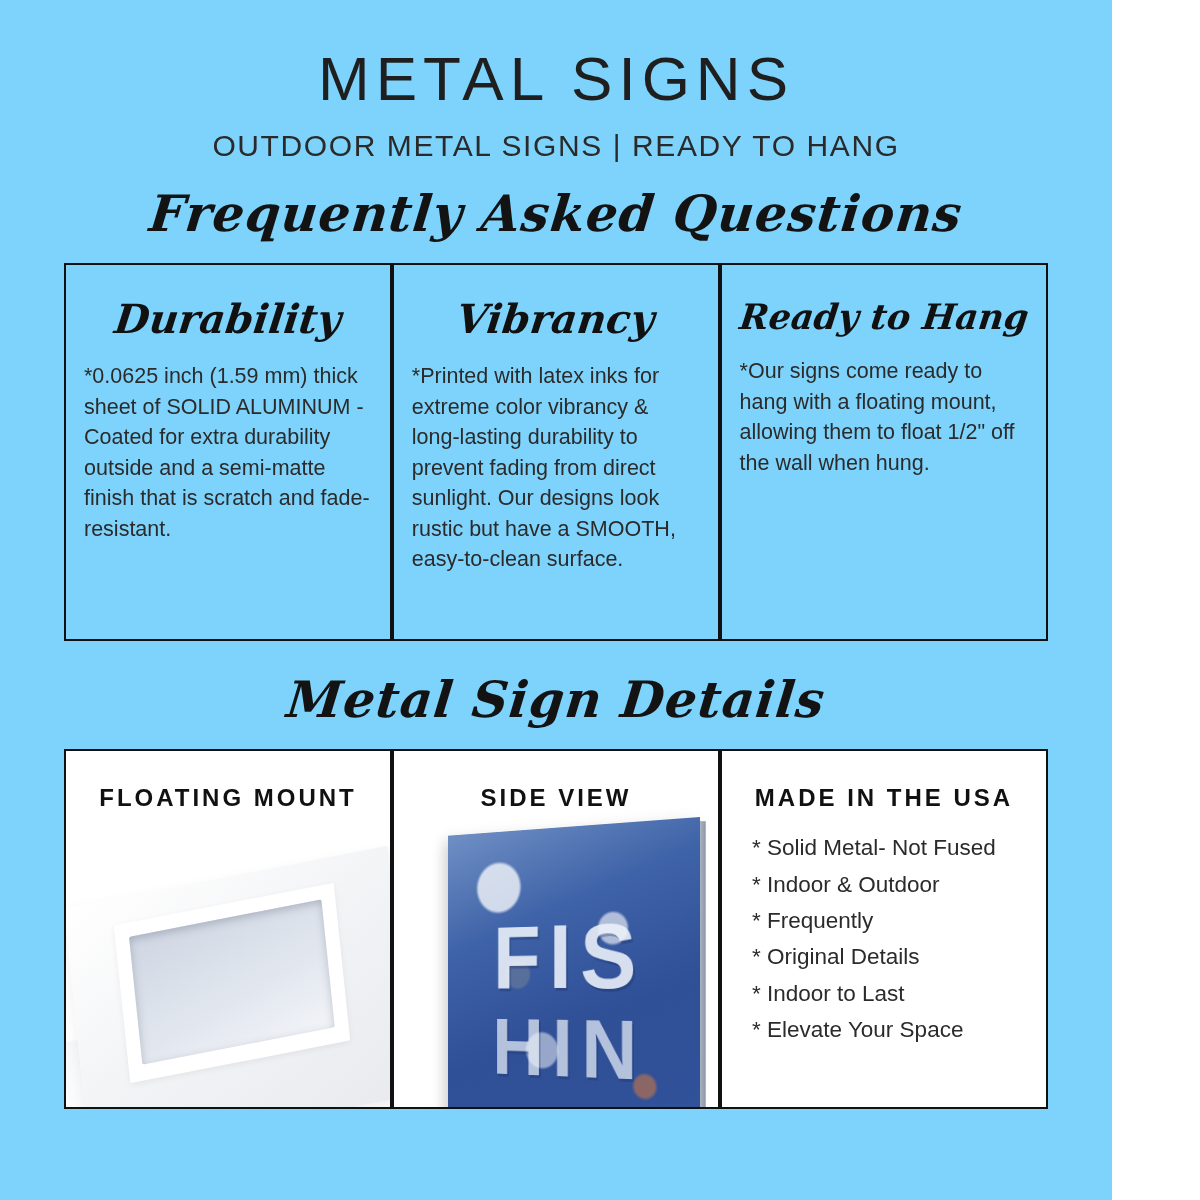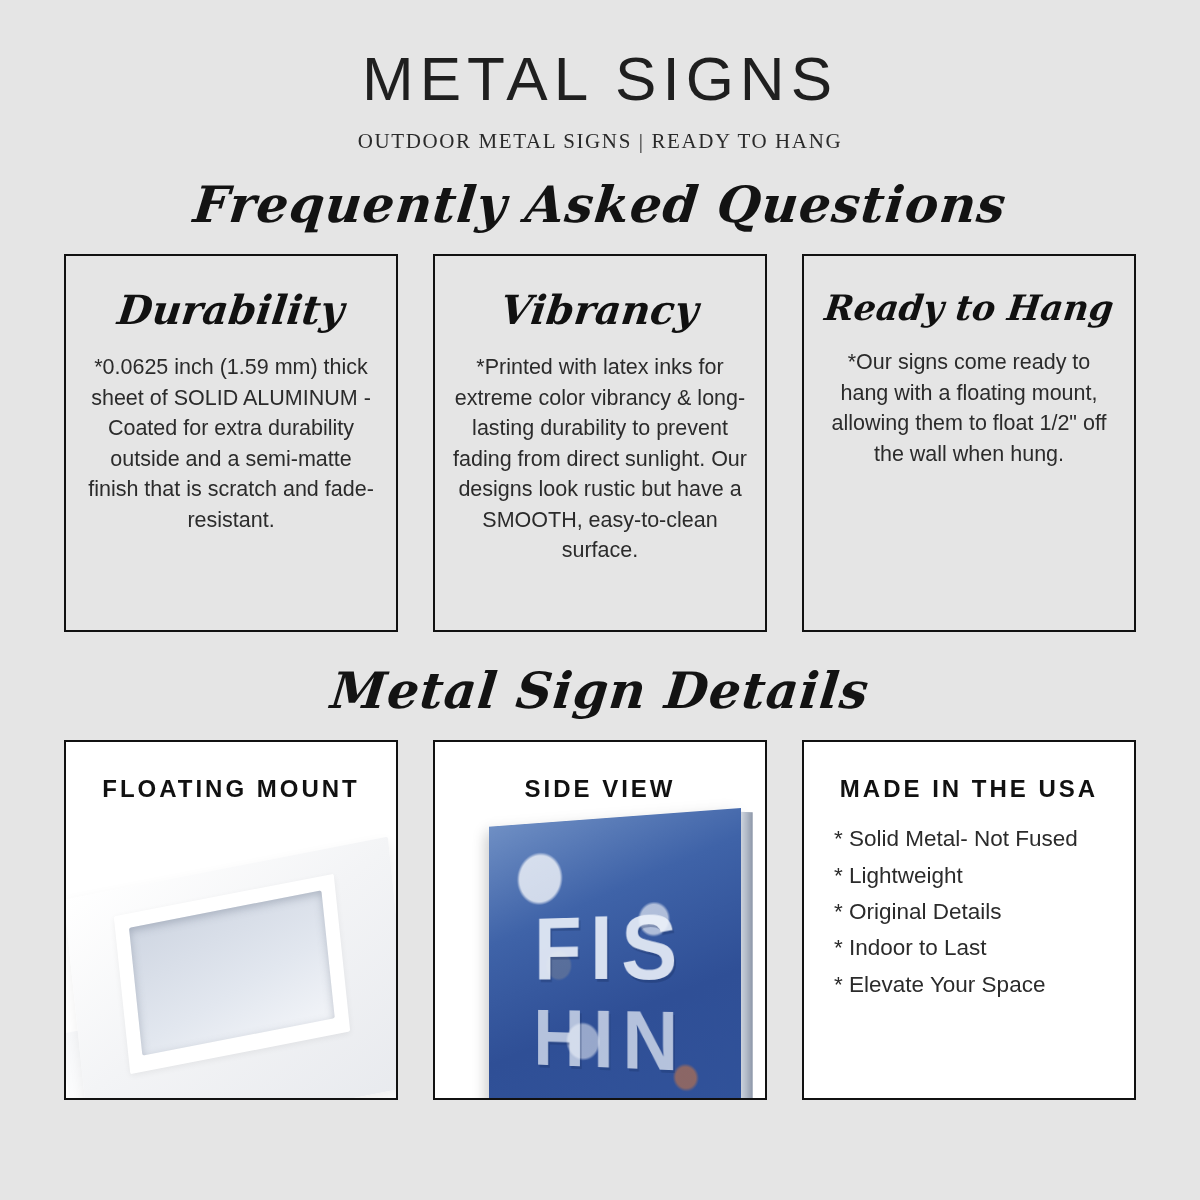--- a/index.html
+++ b/index.html
@@ -7,46 +7,45 @@
     margin: 0;
     padding: 0;
     width: 1200px;
     height: 1200px;
     background: #ffffff;
     font-family: "Liberation Sans", sans-serif;
     color: #2b2b2b;
   }
   .page {
     position: relative;
-    width: 1200px;
+    width: 1112px;
     height: 1200px;
-    background: #e5e5e5;
+    background: #7dd3fc;
     overflow: hidden;
   }
 
   
   .header {
     text-align: center;
     padding-top: 46px;
   }
   .main-title {
     font-size: 62px;
     letter-spacing: 6px;
     font-weight: 400;
     color: #1f1f1f;
     line-height: 1.05;
     font-family: "Liberation Sans", sans-serif;
   }
   .sub-title {
     margin-top: 18px;
-    font-size: 21px;
+    font-size: 30px;
     letter-spacing: 1.6px;
     font-weight: 400;
     color: #2a2a2a;
-    font-family: Liberation Serif, serif;
   }
 
   
   .script {
     font-family: "DejaVu Serif", serif;
     font-style: italic;
     font-weight: 700;
     color: #131313;
     text-align: center;
     letter-spacing: 1px;
@@ -88,21 +87,21 @@
     line-height: 1;
     color: #111111;
     transform: skewX(-7deg);
     margin-bottom: 22px;
     white-space: nowrap;
   }
   .faq-card-title.small { font-size: 35px; }
   .faq-card-body {
     font-size: 21.5px;
     line-height: 1.42;
-    text-align: center;
+    text-align: left;
     color: #2b2b2b;
   }
 
   
   .details-row {
     display: flex;
     justify-content: space-between;
     padding: 0 64px;
     margin-top: 24px;
   }
@@ -286,21 +285,22 @@
             <div class="row2">HIN</div>
           </div>
         </div>
       </div>
     </div>
 
     <div class="detail-card">
       <div class="detail-title">MADE IN THE USA</div>
       <div class="usa-list">
         <div class="item">* Solid Metal- Not Fused</div>
-        <div class="item">* Lightweight</div>
+        <div class="item">* Indoor &amp; Outdoor</div>
+        <div class="item">* Frequently</div>
         <div class="item">* Original Details</div>
         <div class="item">* Indoor to Last</div>
         <div class="item">* Elevate Your Space</div>
       </div>
     </div>
 
   </div>
 
 </div>
 

